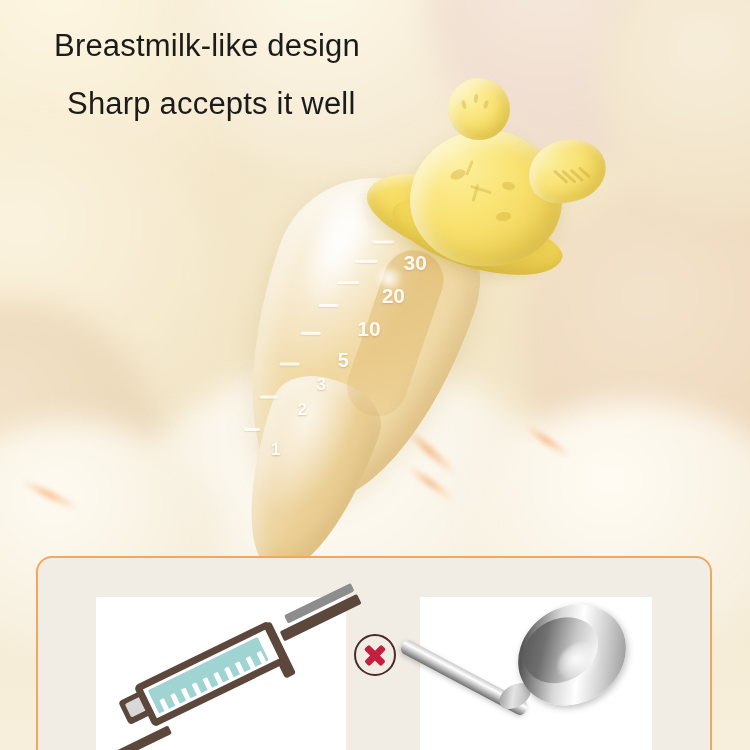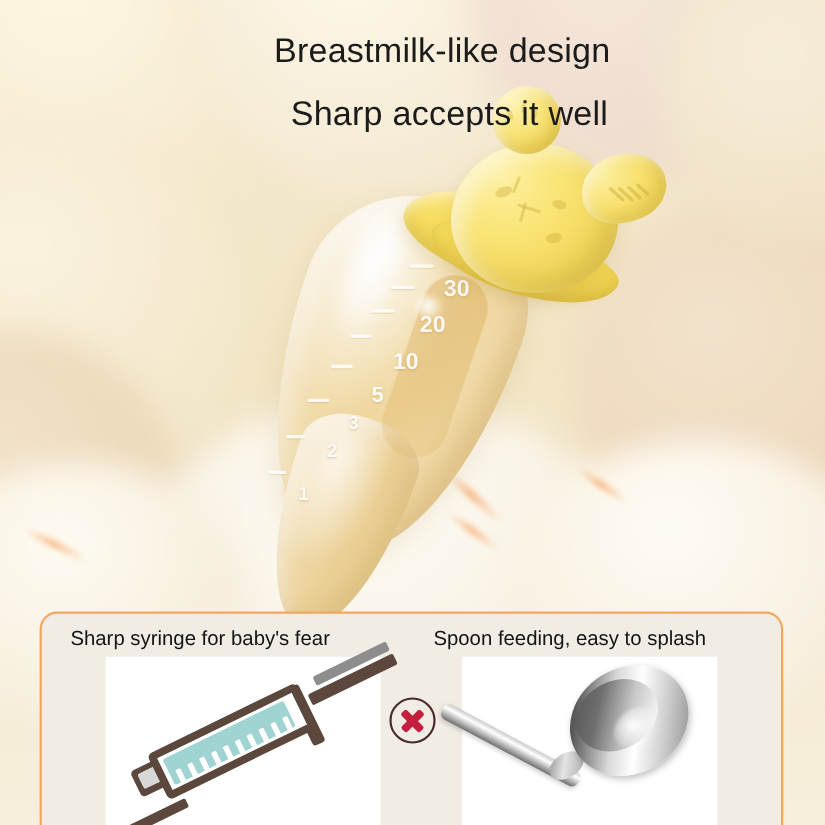--- a/index.html
+++ b/index.html
@@ -9,21 +9,20 @@
   }
   body {
     font-family: "Liberation Sans", sans-serif;
   }
   #stage {
     position: relative;
     width: 750px;
     height: 750px;
     overflow: hidden;
     background: #f4e8c8;
-    text-align: center;
   }
 
   
   .bg-base {
     position: absolute;
     inset: 0;
     background:
       linear-gradient(180deg, #f5ead0 0%, #f3e6c6 45%, #f7efdc 100%);
   }
   .balloon {
@@ -562,24 +561,20 @@
       <div class="cap-ear">
         <div class="ear-ridge" style="left:30px; top:26px; height:18px; transform:rotate(-34deg);"></div>
         <div class="ear-ridge" style="left:38px; top:28px; height:18px; transform:rotate(-34deg);"></div>
         <div class="ear-ridge" style="left:46px; top:29px; height:17px; transform:rotate(-34deg);"></div>
         <div class="ear-ridge" style="left:54px; top:29px; height:15px; transform:rotate(-34deg);"></div>
       </div>
     </div>
   </div>
 
   <div id="compare">
-    <div class="cmp-captions">
-      <div class="cmp-cap cmp-cap-left">Sharp syringe for baby's fear</div>
-      <div class="cmp-cap cmp-cap-right">Spoon feeding, easy to splash</div>
-    </div>
 
     <div class="well well-left">
       <div class="syringe">
         <div class="sy-needle"></div>
         <div class="sy-hub">
           <div class="sy-hub-i"></div>
         </div>
         <div class="sy-plunger2"></div>
         <div class="sy-plunger"></div>
         <div class="sy-flange"></div>

